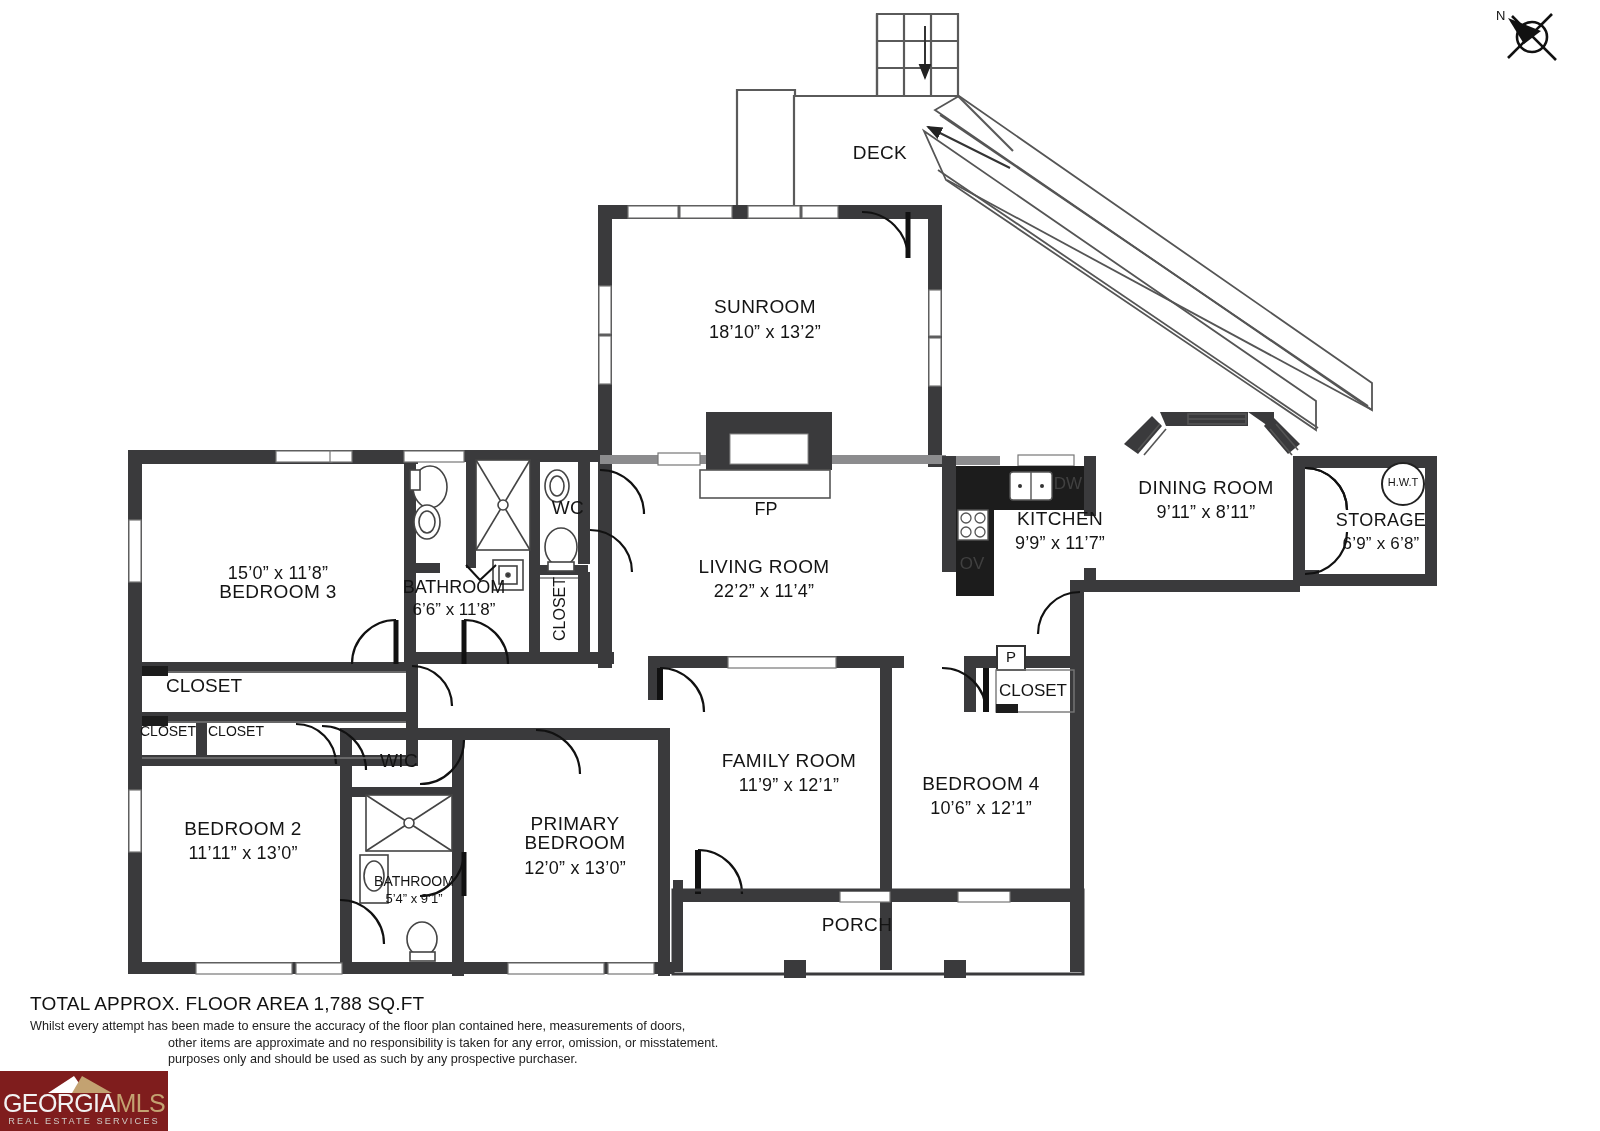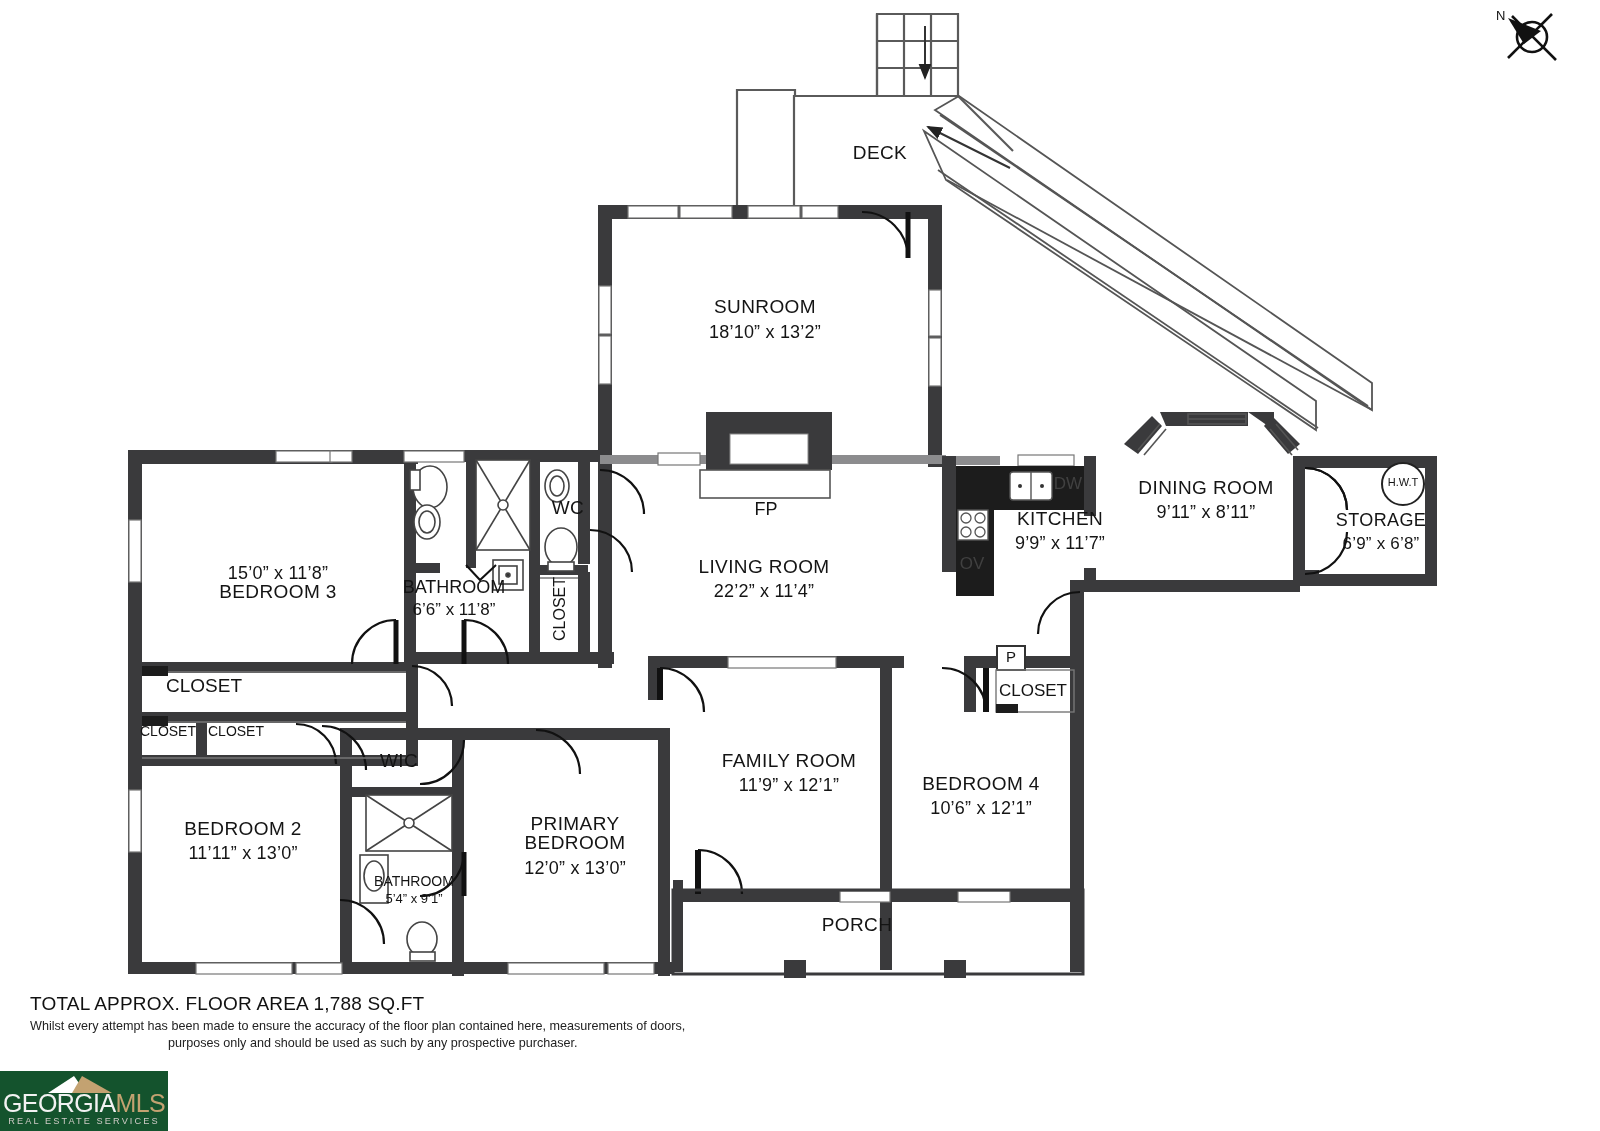--- a/index.html
+++ b/index.html
@@ -15,21 +15,21 @@
   .tiny-lbl{font-size:13px;color:#141414;text-align:left;transform:translateX(-50%);}
   .white-lbl{font-size:17px;color:#404040;text-align:center;transform:translateX(-50%);}
   .vert-lbl{font-size:16px;color:#141414;transform:translateX(-50%) rotate(-90deg);transform-origin:center center;}
   .compass-n{font-size:13px;color:#111;}
   
   #footer{position:absolute;left:30px;top:993px;width:1000px;}
   #addr{font-size:21px;color:#111;letter-spacing:.2px;margin:0 0 4px 0;font-weight:400;}
   #area{font-size:19px;color:#111;letter-spacing:.2px;margin:0 0 3px 0;}
   .disc{font-size:12.6px;color:#222;line-height:16.5px;margin:0;}
   
-  #logo{position:absolute;left:0;top:1071px;width:168px;height:60px;background:#14532d;overflow:hidden;}
+  #logo{position:absolute;left:0;top:1071px;width:168px;height:60px;background:#7f1d1d;overflow:hidden;}
   #logo .roofL{position:absolute;left:48px;top:5px;width:0;height:0;border-left:26px solid transparent;border-right:12px solid transparent;border-bottom:17px solid #ffffff;}
   #logo .roofR{position:absolute;left:72px;top:5px;width:0;height:0;border-left:10px solid transparent;border-right:30px solid transparent;border-bottom:17px solid #c3a271;}
   #logo .brand{position:absolute;left:3px;top:20px;width:162px;text-align:center;font-size:25px;letter-spacing:-0.6px;line-height:25px;}
   #logo .brand .g{color:#f2f2f2;}
   #logo .brand .m{color:#c3a271;}
   #logo .sub{position:absolute;left:3px;top:45px;width:162px;text-align:center;font-size:9.2px;letter-spacing:2.1px;color:#cfcbc6;}
 </style>
 </head>
 <body>
 
@@ -373,20 +373,21 @@
 <div class="txt small-lbl" style="left:1033px;top:681px;font-size:17px;">CLOSET</div>
 <div class="txt tiny-lbl" style="left:1011px;top:648px;font-size:15px;">P</div>
 
 <div class="txt room-name" style="left:857px;top:914px;">PORCH</div>
 
 <div class="txt compass-n" style="left:1496px;top:8px;">N</div>
 
 <div id="footer">
   <p id="area">TOTAL APPROX. FLOOR AREA 1,788 SQ.FT</p>
   <p class="disc">Whilst every attempt has been made to ensure the accuracy of the floor plan contained here, measurements of doors,</p>
+  <p class="disc" style="padding-left:138px;">other items are approximate and no responsibility is taken for any error, omission, or misstatement.</p>
   <p class="disc" style="padding-left:138px;">purposes only and should be used as such by any prospective purchaser.</p>
 </div>
 
 <div id="logo">
   <div class="roofL"></div>
   <div class="roofR"></div>
   <div class="brand"><span class="g">GEORGIA</span><span class="m">MLS</span></div>
   <div class="sub">REAL ESTATE SERVICES</div>
 </div>
 

